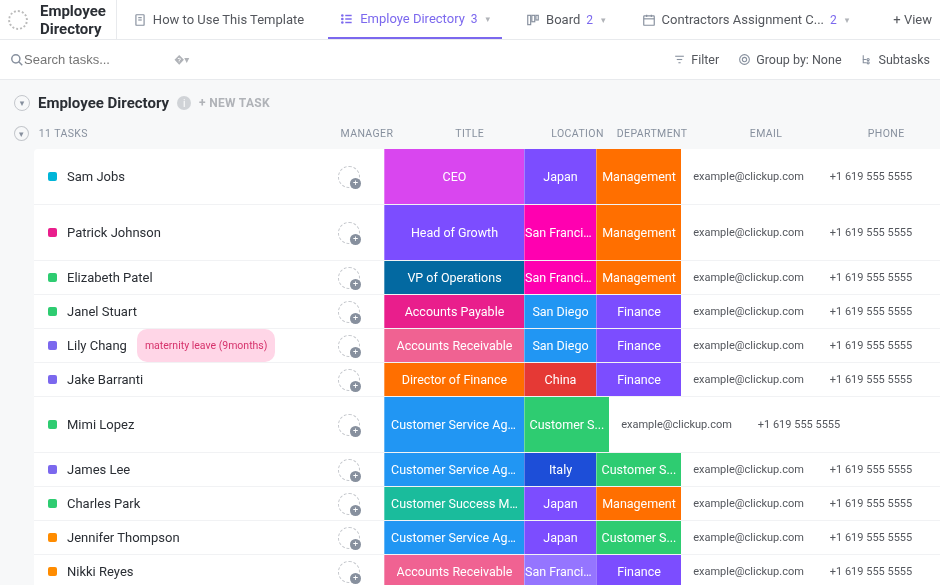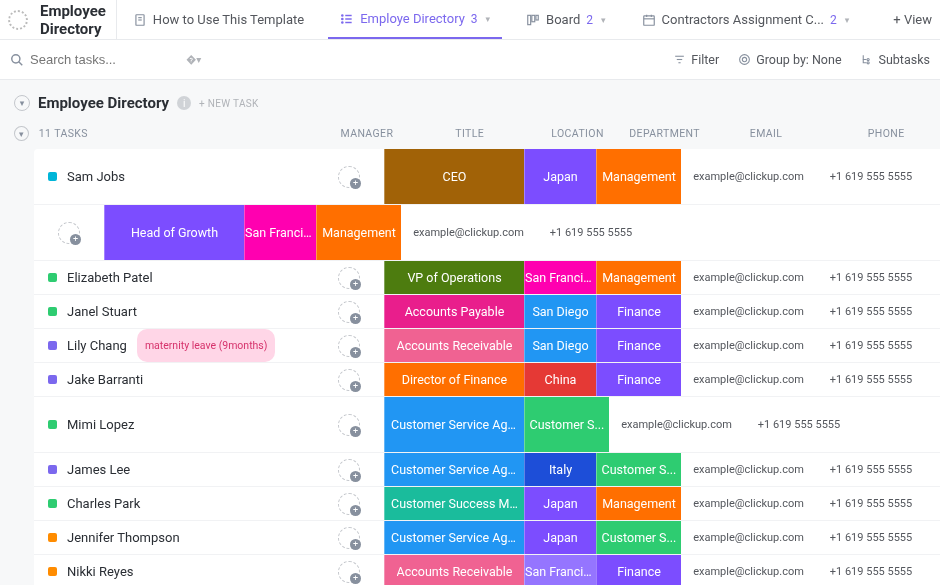--- a/index.html
+++ b/index.html
@@ -8,38 +8,38 @@
   .logo { width: 20px; height: 20px; border: 2px dotted #bbb; border-radius: 50%; margin-right: 6px; flex-shrink:0;}
   .page-title { font-weight: 700; font-size: 15px; padding: 0 10px 0 2px; border-right: 1px solid #e8eaed; height: 100%; display:flex; align-items:center;}
   .tab { display: flex; align-items: center; padding: 0 12px; height: 100%; color: #54575d; cursor: pointer; font-size: 13px; gap:6px; white-space:nowrap;}
   .tab.active { color: #7b68ee; border-bottom: 2px solid #7b68ee; }
   .tab .count { color: #7b68ee; font-size: 12px; }
   .tab .chev { font-size:9px; color:#b0b3b8; margin-left:2px;}
   .icon { display:inline-flex; width:14px; height:14px; align-items:center; justify-content:center; color:#87909e;}
   .tab.active .icon { color:#7b68ee;}
   .sep { width:1px; height:22px; background:#e8eaed; margin:0 2px;}
   .filterbar { display:flex; align-items:center; height:40px; border-bottom:1px solid #e8eaed; padding:0 10px; gap:10px;}
-  .search { display:flex; align-items:center; gap:6px; color:#87909e; flex:1;}
+  .search { display:flex; align-items:center; gap:0; color:#87909e; flex:1;}
   .search input { border:none; outline:none; font-size:13px; color:#54575d; width:120px;}
   .search .chev { font-size:10px; color:#b0b3b8; margin-left:30px;}
   .fb-right { display:flex; gap:18px; align-items:center; color:#54575d; font-size:12.5px;}
   .fb-item { display:flex; align-items:center; gap:5px; cursor:pointer;}
   .content { background:#f7f8f9; padding:14px 0 0 0; height:calc(585px - 80px); overflow:hidden;}
   .list-header { display:flex; align-items:center; gap:8px; padding:0 14px 10px 14px;}
   .expand { width:16px; height:16px; border:1.5px solid #c4c7cc; border-radius:50%; display:flex;align-items:center;justify-content:center;font-size:9px;color:#87909e;}
   .list-title { font-weight:700; font-size:15px; color:#2a2e34;}
   .info { width:14px;height:14px; background:#d0d3d7; border-radius:50%; color:#fff; font-size:10px; display:flex;align-items:center;justify-content:center;}
-  .newtask { color:#b0b3b8; font-size:10px; letter-spacing:0.3px; cursor:pointer;}
+  .newtask { color:#b0b3b8; font-size:12px; letter-spacing:0.3px; cursor:pointer;font-weight:bold;}
   .col-header { display:flex; align-items:center; padding:4px 0 8px 14px; color:#87909e; font-size:10.5px; letter-spacing:0.4px;}
   .col-header .expand { margin-right:10px; width:15px; height:15px;}
   .col-name { width:300px; }
   .col-manager { width:70px; text-align:center;}
   .col-title { width:140px; text-align:center;}
   .col-loc { width:80px; text-align:center;}
-  .col-dept { width:85px; text-align:right;}
+  .col-dept { width:85px; text-align:left;}
   .col-email { width:135px; text-align:center;}
   .col-phone { width:110px; text-align:center;}
   .rows { background:#fff; margin-left:34px; border-radius:4px 0 0 0; overflow:hidden;}
   .row { display:flex; align-items:stretch; border-bottom:1px solid #f1f2f4; min-height:34px;}
   .row.tall { min-height:56px;}
   .cell-name { width:280px; display:flex; align-items:center; gap:10px; padding-left:14px;}
   .sq { width:9px; height:9px; border-radius:2px; flex-shrink:0;}
   .cell-manager { width:70px; display:flex; align-items:center; justify-content:center;}
   .avatar { width:22px;height:22px; border:1.5px dashed #c4c7cc; border-radius:50%; position:relative;}
   .avatar::after { content:"+"; position:absolute; right:-2px; bottom:-2px; width:11px;height:11px; background:#87909e; color:#fff; border-radius:50%; font-size:9px; display:flex;align-items:center;justify-content:center;}
@@ -182,33 +182,37 @@
   </div>
   <div class="rows" id="rows">
       <div class="row tall">
         <div class="cell-name">
           <span class="sq" style="background:#00b5d8"></span>
           <span>Sam Jobs</span>
         </div>
         <div class="cell-manager">
           <div class="avatar"></div>
         </div>
-        <div class="cell-title" style="background:#a16207">
+        <div class="cell-title" style="background:#d946ef">
           <span class="ellipsis">CEO</span>
         </div>
         <div class="cell-loc" style="background:#7c4dff">
           <span class="ellipsis">Japan</span>
         </div>
         <div class="cell-dept" style="background:#ff6f00">
           <span class="ellipsis">Management</span>
         </div>
         <div class="cell-email">example@clickup.com</div>
         <div class="cell-phone">+1 619 555 5555</div>
       </div>
       <div class="row tall">
+        <div class="cell-name">
+          <span class="sq" style="background:#e91e8c"></span>
+          <span>Patrick Johnson</span>
+        </div>
         <div class="cell-manager">
           <div class="avatar"></div>
         </div>
         <div class="cell-title" style="background:#7c4dff">
           <span class="ellipsis">Head of Growth</span>
         </div>
         <div class="cell-loc" style="background:#ff00b0">
           <span class="ellipsis">San Francis...</span>
         </div>
         <div class="cell-dept" style="background:#ff6f00">
@@ -218,21 +222,21 @@
         <div class="cell-phone">+1 619 555 5555</div>
       </div>
       <div class="row">
         <div class="cell-name">
           <span class="sq" style="background:#2ecc71"></span>
           <span>Elizabeth Patel</span>
         </div>
         <div class="cell-manager">
           <div class="avatar"></div>
         </div>
-        <div class="cell-title" style="background:#4d7c0f">
+        <div class="cell-title" style="background:#0369a1">
           <span class="ellipsis">VP of Operations</span>
         </div>
         <div class="cell-loc" style="background:#ff00b0">
           <span class="ellipsis">San Francis...</span>
         </div>
         <div class="cell-dept" style="background:#ff6f00">
           <span class="ellipsis">Management</span>
         </div>
         <div class="cell-email">example@clickup.com</div>
         <div class="cell-phone">+1 619 555 5555</div>

